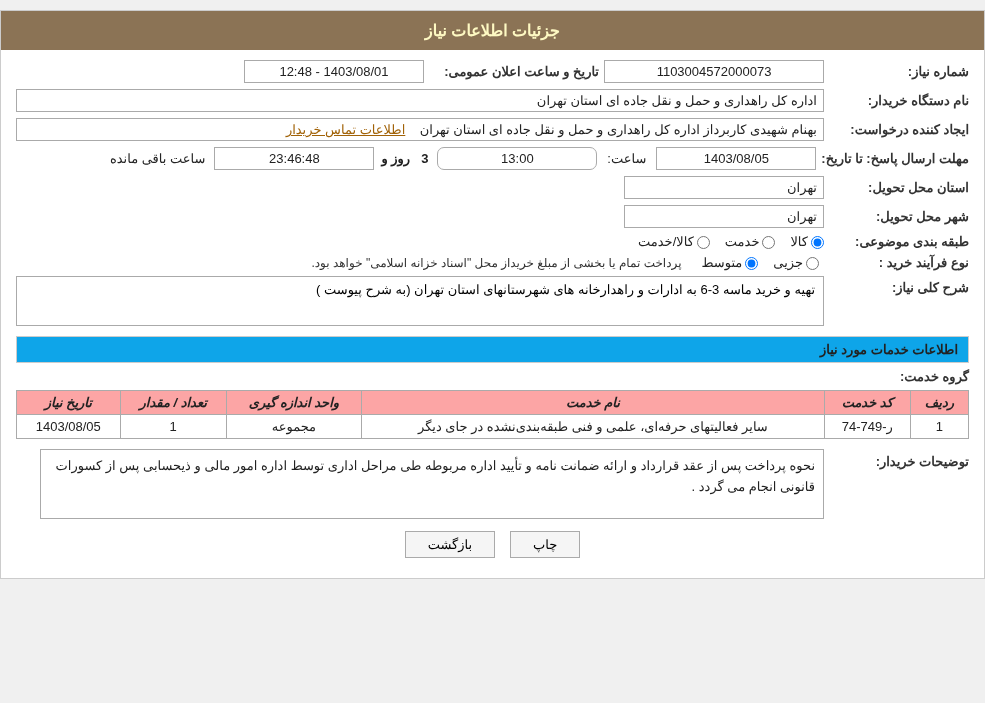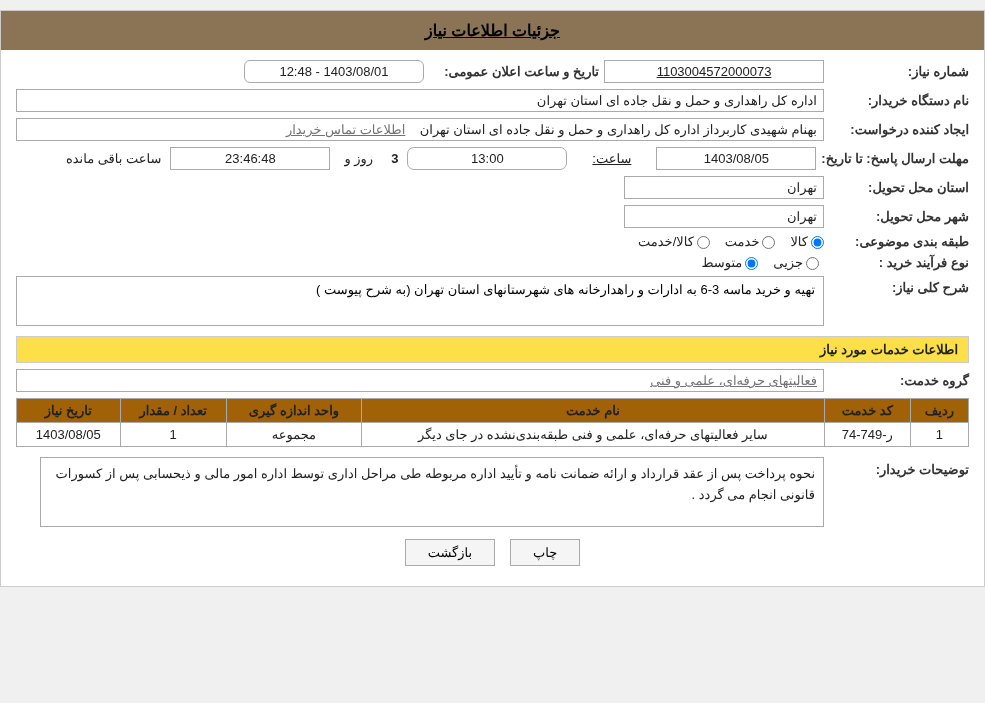--- a/index.html
+++ b/index.html
@@ -11,26 +11,25 @@
       color: #222;
     }
     .page-container {
       max-width: 985px;
       margin: 10px auto;
       background: #fff;
       border: 1px solid #ccc;
     }
     .page-header {
       background: #8B7355;
-      color: #000000;
+      color: #fef9c3;
       text-align: center;
       padding: 10px 0;
       font-size: 16px;
       font-weight: bold;
-      text-decoration: underline;
     }
     .content {
       padding: 10px 15px;
     }
     .info-row {
       display: flex;
       align-items: center;
       margin-bottom: 6px;
       gap: 5px;
     }
@@ -47,26 +46,26 @@
       padding: 3px 6px;
       min-height: 22px;
       flex: 1;
       text-align: right;
     }
     .value-box.narrow {
       flex: 0 0 auto;
       min-width: 160px;
     }
     .link-blue {
-      color: #737373;
+      color: #a16207;
       text-decoration: underline;
       cursor: pointer;
     }
     .section-header {
-      background: #fde047;
+      background: #0ea5e9;
       border: 1px solid #ccc;
       padding: 5px 10px;
       font-weight: bold;
       margin: 10px 0 6px 0;
       text-align: right;
     }
     .radio-group {
       display: flex;
       gap: 15px;
       align-items: center;
@@ -102,22 +101,23 @@
       width: 100%;
       border-collapse: collapse;
       margin-bottom: 10px;
     }
     .service-table th, .service-table td {
       border: 1px solid #aaa;
       padding: 4px 8px;
       text-align: center;
     }
     .service-table th {
-      background: #a16207;
-      font-weight: bold;
+      background: #fca5a5;
+      font-weight: bold;
+      font-style: italic;
     }
     .service-table td {
       background: #fff;
     }
     .buyer-desc {
       border: 1px solid #aaa;
       background: #fff;
       padding: 6px 8px;
       min-height: 70px;
       text-align: right;
@@ -145,46 +145,46 @@
 <body>
 
 <div class="page-container">
   <div class="page-header">
     <span>جزئیات اطلاعات نیاز</span>
   </div>
   <div class="content">
 
     <div class="info-row">
       <span class="label">شماره نیاز:</span>
-      <div class="value-box" style="max-width:220px; text-align:center;text-decoration:underline;">1103004572000073</div>
+      <div class="value-box" style="max-width:220px; text-align:center;">1103004572000073</div>
       <span class="label" style="min-width:170px;">تاریخ و ساعت اعلان عمومی:</span>
-      <div class="value-box" style="max-width:180px; text-align:center;border-radius:6px;">1403/08/01 - 12:48</div>
+      <div class="value-box" style="max-width:180px; text-align:center;">1403/08/01 - 12:48</div>
     </div>
 
     <div class="info-row">
       <span class="label">نام دستگاه خریدار:</span>
       <div class="value-box">اداره کل راهداری و حمل و نقل جاده ای استان تهران</div>
     </div>
 
     <div class="info-row">
       <span class="label">ایجاد کننده درخواست:</span>
       <div class="value-box">
         <span>بهنام شهیدی کاربرداز اداره کل راهداری و حمل و نقل جاده ای استان تهران</span>
         &nbsp;&nbsp;
         <span class="link-blue">اطلاعات تماس خریدار</span>
       </div>
     </div>
 
     <div class="info-row">
       <span class="label">مهلت ارسال پاسخ: تا تاریخ:</span>
       <div class="value-box narrow" style="max-width:120px; text-align:center;">1403/08/05</div>
-      <span style="margin: 0 20px; text-decoration: underline;">ساعت:</span>
+      <span style="margin: 0 5px;">ساعت:</span>
       <div class="value-box narrow" style="max-width:80px; text-align:center;border-radius:7px;">13:00</div>
       <span style="margin: 0 4px; font-weight:bold;">3</span>
-      <span style="margin: 0 9px;">روز و</span>
+      <span style="margin: 0 2px; font-weight: bold;">روز و</span>
       <div class="value-box narrow" style="max-width:90px; text-align:center;">23:46:48</div>
       <span style="margin: 0 4px;">ساعت باقی مانده</span>
     </div>
 
     <div class="info-row">
       <span class="label">استان محل تحویل:</span>
       <div class="value-box" style="max-width:200px;">تهران</div>
     </div>
 
     <div class="info-row">
@@ -215,36 +215,34 @@
       <div class="radio-group">
         <div class="radio-item">
           <input type="radio" name="purchase" style="">
           <span>جزیی</span>
         </div>
         <div class="radio-item">
           <input type="radio" name="purchase" checked="" style="">
           <span>متوسط</span>
         </div>
       </div>
+      <span style="font-size:12px; color:#333; margin-right:10px;">پرداخت تمام یا بخشی از مبلغ خریداز محل "اسناد خزانه اسلامی" خواهد بود.</span>
     </div>
 
     <div class="needs-description">
       <span class="label" style="padding-top:4px;">شرح کلی نیاز:</span>
       <textarea class="description-box" readonly="" style="flex: 1 1 0%; height: 50px; font-family: Tahoma, Arial, sans-serif; font-size: 13px; direction: rtl;">تهیه و خرید ماسه 3-6 به ادارات و راهدارخانه های شهرستانهای استان تهران (به شرح پیوست )</textarea>
     </div>
 
     <div class="section-header">
       <span>اطلاعات خدمات مورد نیاز</span>
     </div>
 
     <div class="info-row">
       <span class="label">گروه خدمت:</span>
-      <div class="value-box">
-        <span class="link-blue">فعالیتهای حرفه‌ای، علمی و فنی</span>
-      </div>
     </div>
 
     <table class="service-table">
       <thead>
         <tr>
           <th>ردیف</th>
           <th>کد خدمت</th>
           <th>نام خدمت</th>
           <th>واحد اندازه گیری</th>
           <th>تعداد / مقدار</th>

